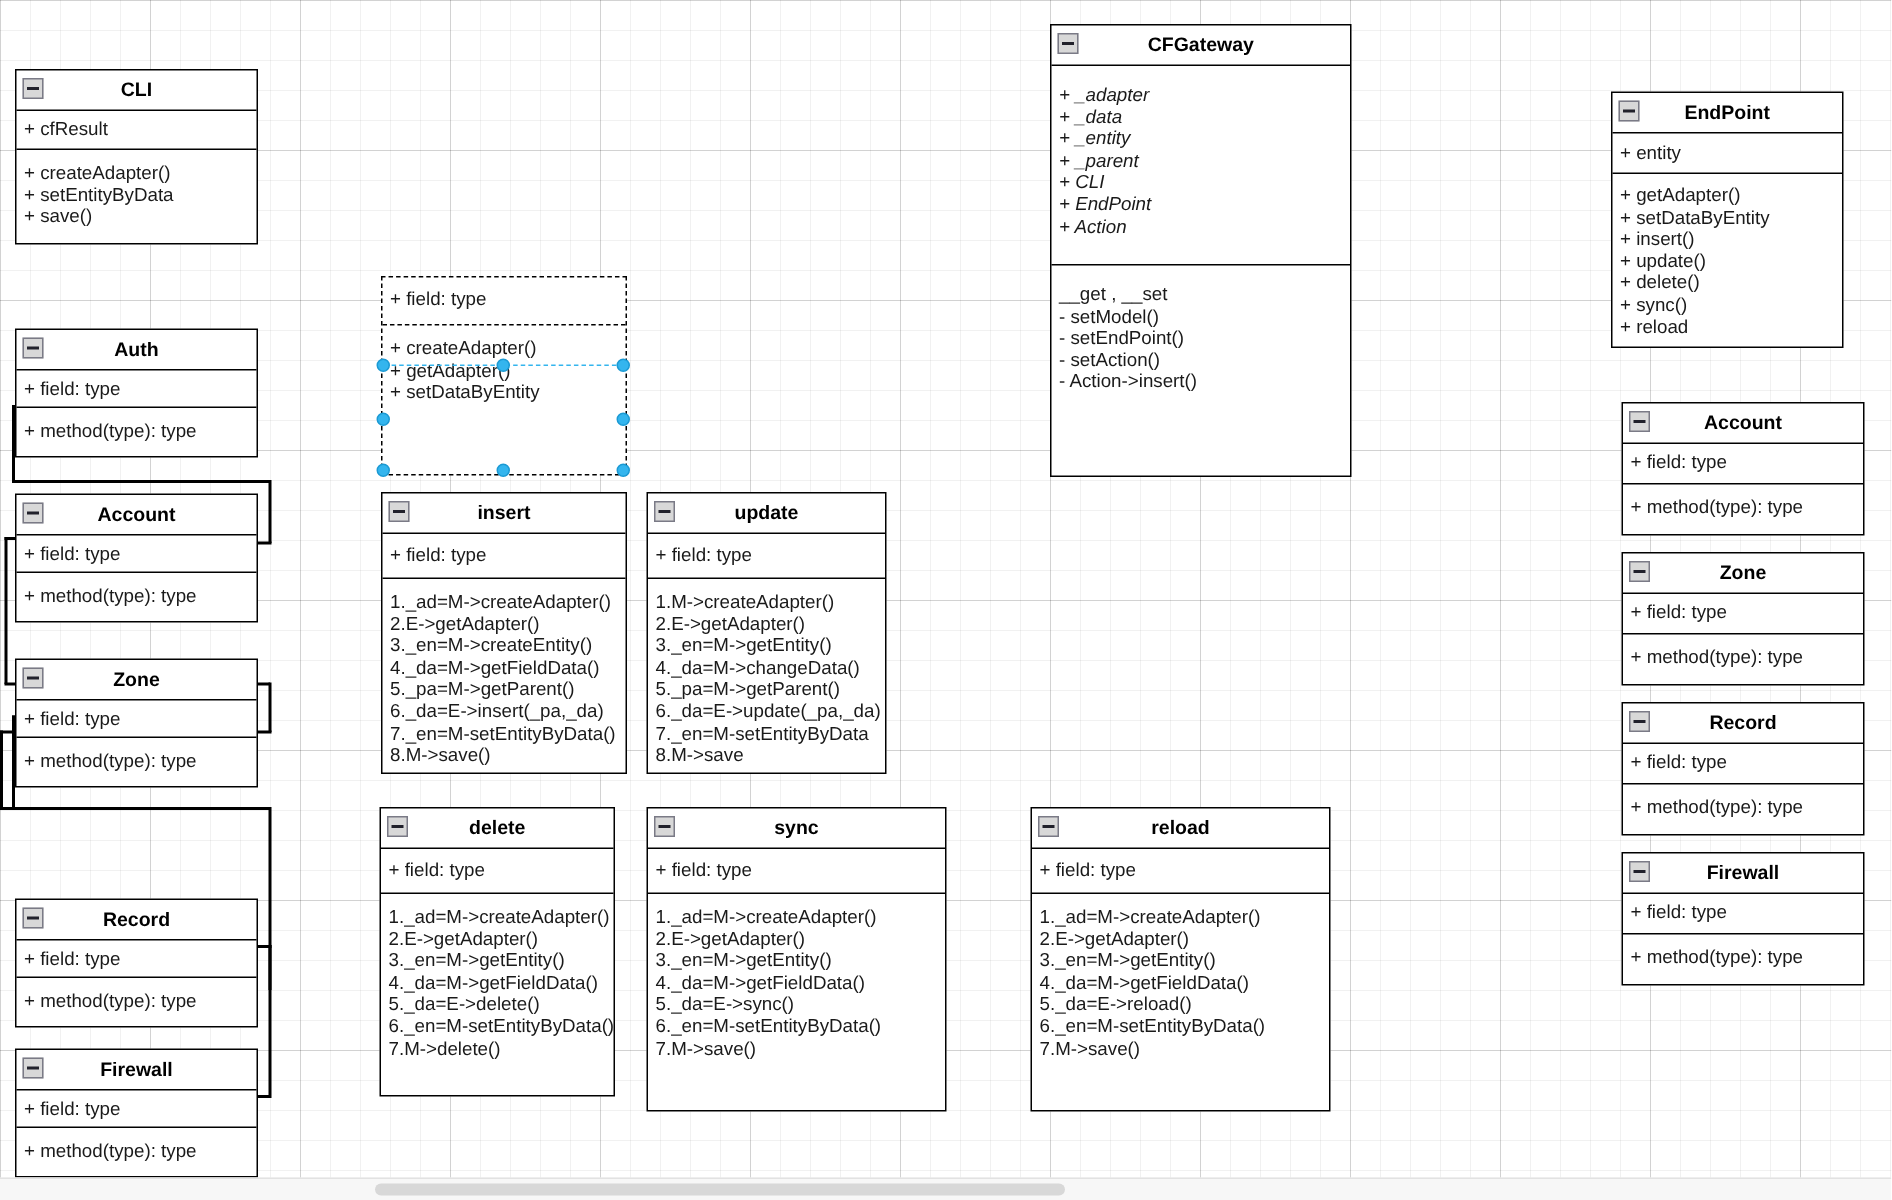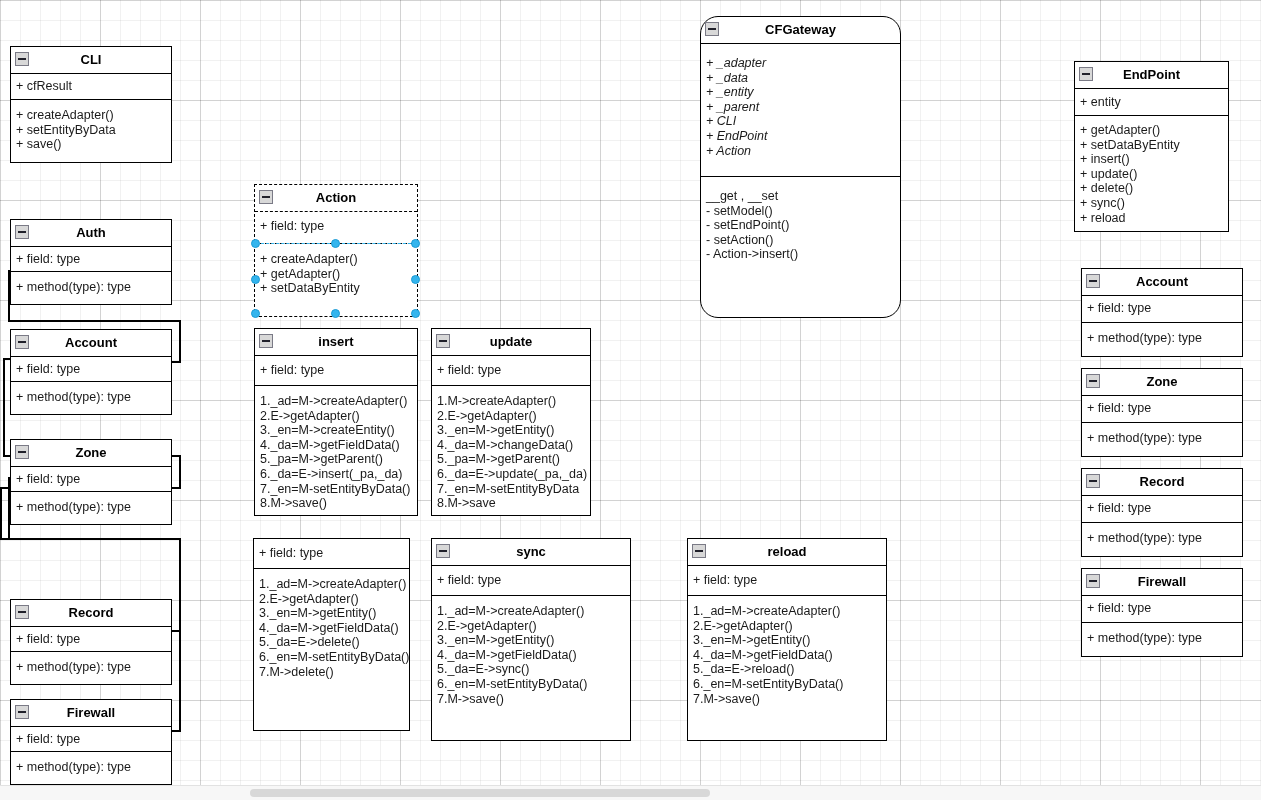--- a/index.html
+++ b/index.html
@@ -246,24 +246,20 @@
     </div>
     <div class="uml-fields" style="height:25px;">
       <div class="row">+ field: type</div>
     </div>
     <div class="uml-methods">
       <div class="row">+ method(type): type</div>
     </div>
   </div>
 
   <div class="uml dashed" style="left:254px; top:184px; width:164px; height:133px;">
-    <div class="uml-title">
-      <span class="collapse-icon"></span>
-      <span>Action</span>
-    </div>
     <div class="uml-fields" style="height:32px; padding-top:7px;">
       <div class="row">+ field: type</div>
     </div>
     <div class="uml-methods">
       <div class="row">+ createAdapter()</div>
       <div class="row">+ getAdapter()</div>
       <div class="row">+ setDataByEntity</div>
     </div>
   </div>
 
@@ -311,20 +307,24 @@
       <div class="row">3._en=M-&gt;getEntity()</div>
       <div class="row">4._da=M-&gt;changeData()</div>
       <div class="row">5._pa=M-&gt;getParent()</div>
       <div class="row">6._da=E-&gt;update(_pa,_da)</div>
       <div class="row">7._en=M-setEntityByData</div>
       <div class="row">8.M-&gt;save</div>
     </div>
   </div>
 
   <div class="uml" style="left:253px; top:538px; width:157px; height:193px;">
+    <div class="uml-title">
+      <span class="collapse-icon"></span>
+      <span>delete</span>
+    </div>
     <div class="uml-fields" style="height:30px; padding-top:7px;">
       <div class="row">+ field: type</div>
     </div>
     <div class="uml-methods">
       <div class="row">1._ad=M-&gt;createAdapter()</div>
       <div class="row">2.E-&gt;getAdapter()</div>
       <div class="row">3._en=M-&gt;getEntity()</div>
       <div class="row">4._da=M-&gt;getFieldData()</div>
       <div class="row">5._da=E-&gt;delete()</div>
       <div class="row">6._en=M-setEntityByData()</div>
@@ -363,21 +363,21 @@
       <div class="row">1._ad=M-&gt;createAdapter()</div>
       <div class="row">2.E-&gt;getAdapter()</div>
       <div class="row">3._en=M-&gt;getEntity()</div>
       <div class="row">4._da=M-&gt;getFieldData()</div>
       <div class="row">5._da=E-&gt;reload()</div>
       <div class="row">6._en=M-setEntityByData()</div>
       <div class="row">7.M-&gt;save()</div>
     </div>
   </div>
 
-  <div class="uml" style="left:700px; top:16px; width:201px; height:302px;border-radius:18px;">
+  <div class="uml" style="left:700px; top:16px; width:201px; height:302px;">
     <div class="uml-title">
       <span class="collapse-icon"></span>
       <span>CFGateway</span>
     </div>
     <div class="uml-fields" style="height:133px; padding-top:12px;font-style:italic;">
       <div class="row">+ _adapter</div>
       <div class="row">+ _data</div>
       <div class="row">+ _entity</div>
       <div class="row">+ _parent</div>
       <div class="row">+ CLI</div>

